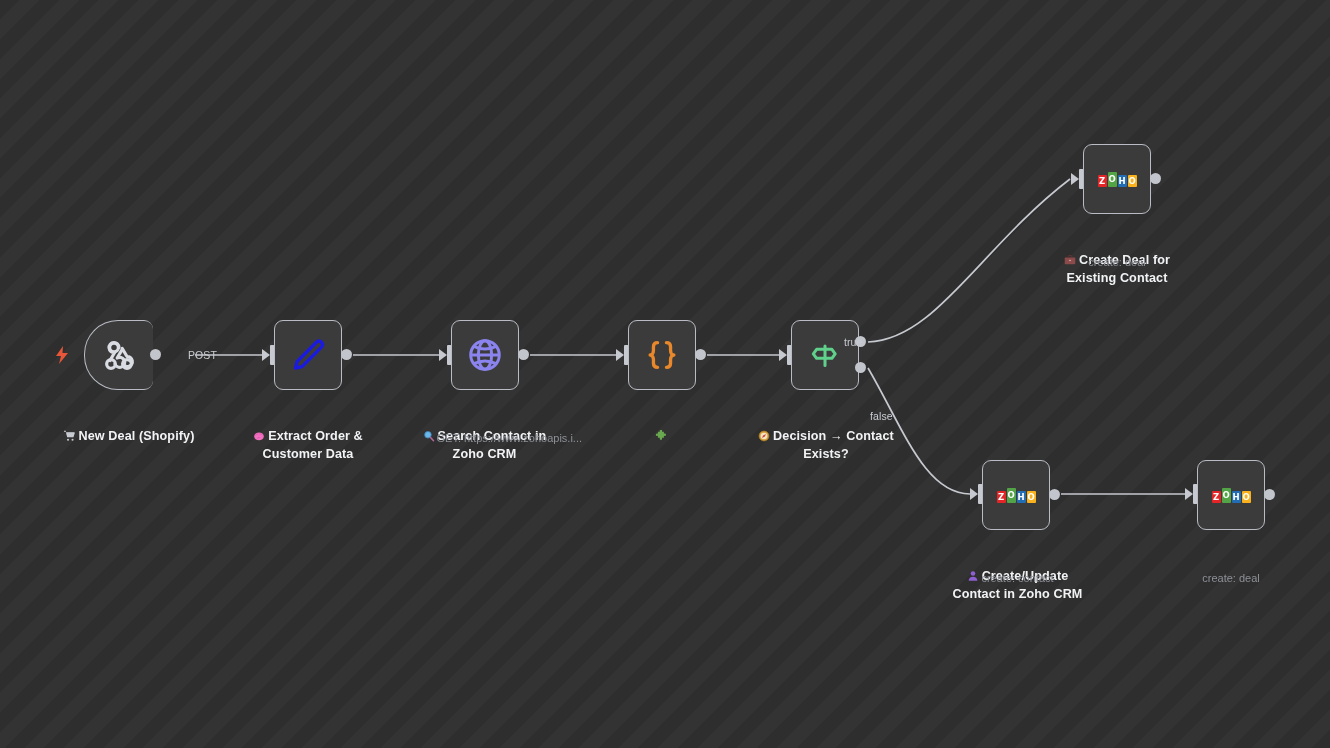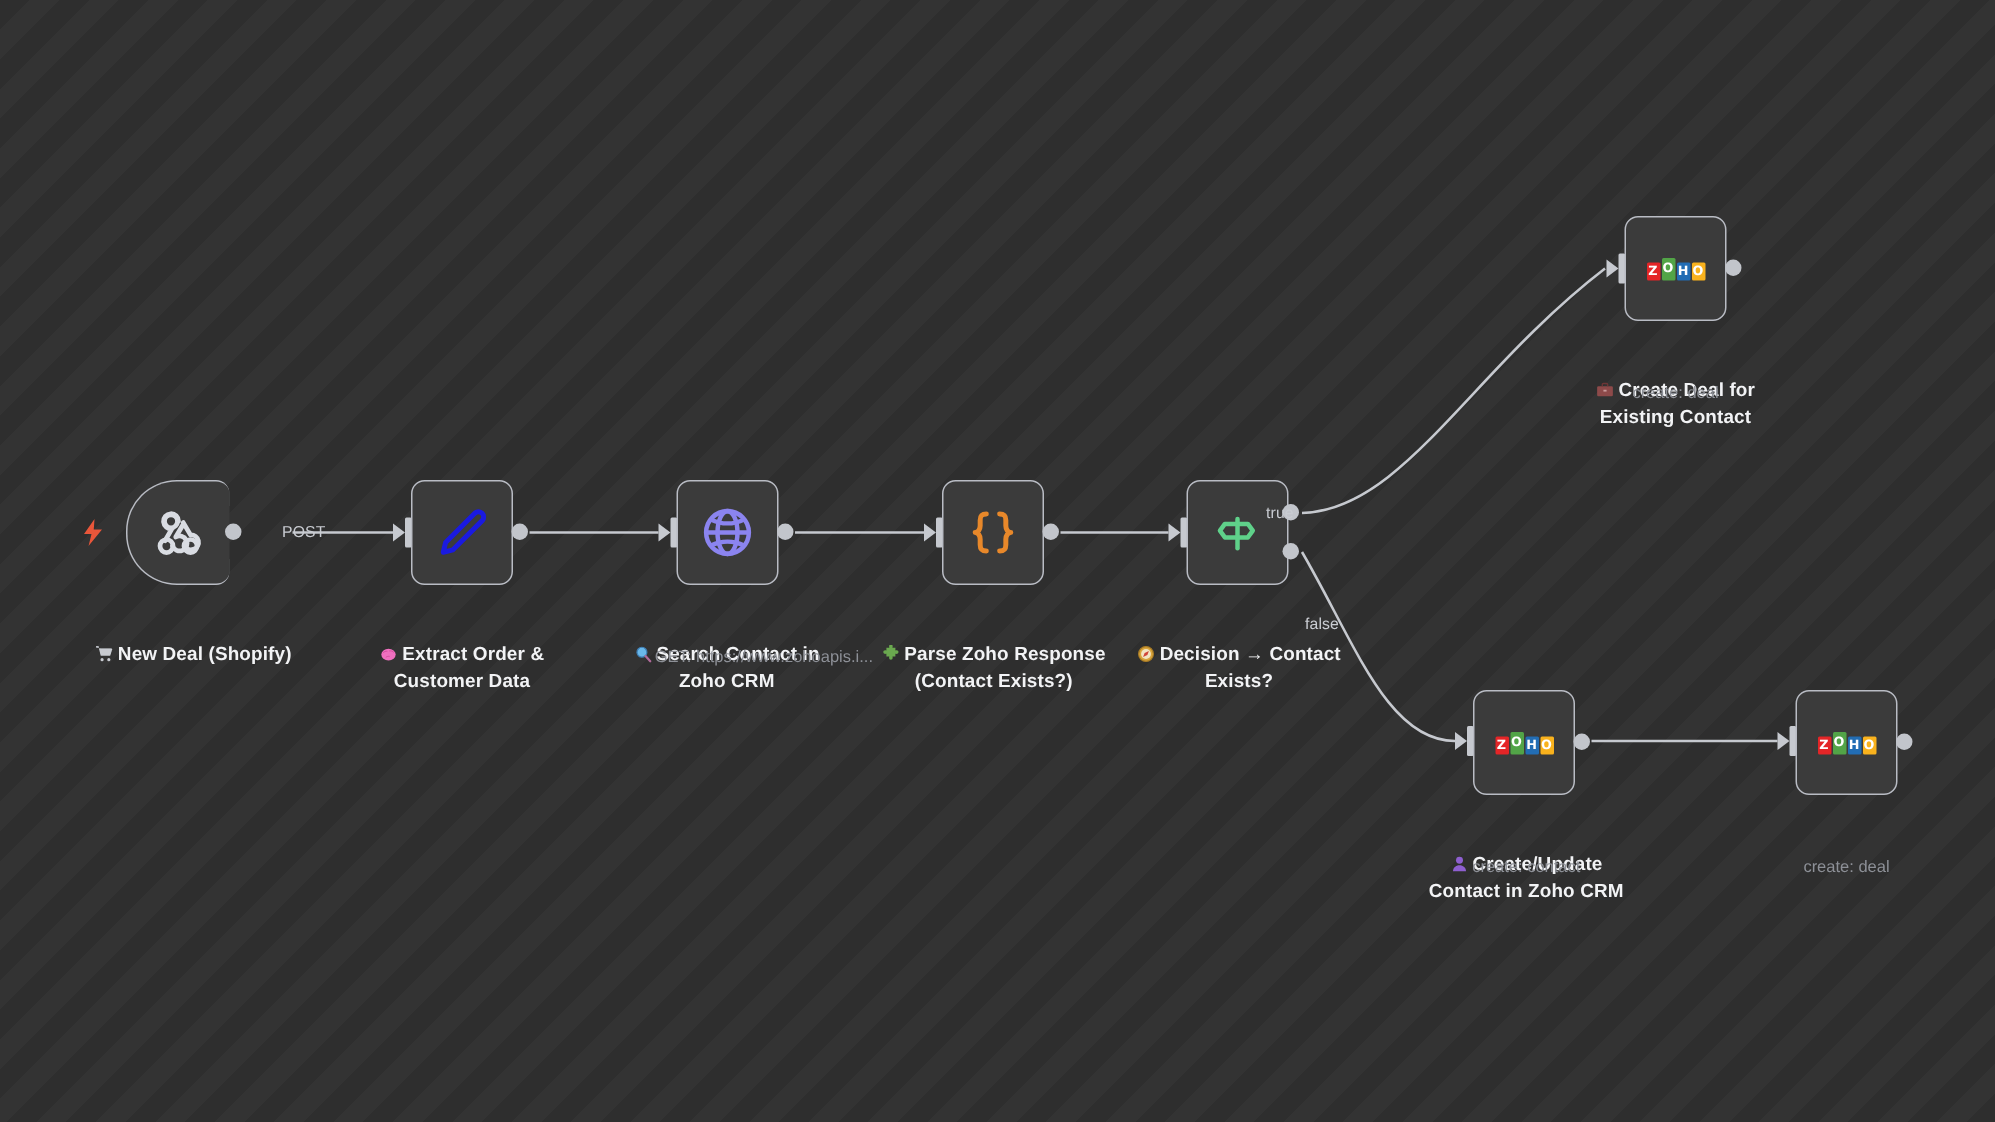--- a/index.html
+++ b/index.html
@@ -245,22 +245,21 @@
       </svg>
     </span>
   </div>
   <div class="inarrow" style="left:616px; top:347px;"></div>
   <div class="port" style="left:695px; top:349px;"></div>
   <div class="nodelabel" style="left:565px; top:398px; width:195px;">
     <span class="licon">
       <svg width="12" height="12" viewBox="0 0 16 16" fill="#6aa84f">
         <path d="M6.3 1.2a1.6 1.6 0 0 1 3.2 0c0 .5-.2.9-.2 1.2h2.6v2.5c.3 0 .7-.2 1.2-.2a1.6 1.6 0 0 1 0 3.2c-.5 0-.9-.2-1.2-.2v2.6H9.3c0 .3.2.7.2 1.2a1.6 1.6 0 0 1-3.2 0c0-.5.2-.9.2-1.2H3.9V7.7c-.3 0-.7.2-1.2.2a1.6 1.6 0 0 1 0-3.2c.5 0 .9.2 1.2.2V2.4h2.6c0-.3-.2-.7-.2-1.2z"></path>
       </svg>
-    </span><span>Parse Zoho Response
-(Contact Exists?)</span>
+    </span>
   </div>
 
   <div class="node" style="left:791px; top:320px;">
     <span class="glyph">
       <svg width="36" height="36" viewBox="0 0 24 24" fill="none" stroke="#5fd18a" stroke-width="2" stroke-linecap="round" stroke-linejoin="round">
         <line x1="12" y1="6" x2="12" y2="19"></line>
         <path d="M12 8.2H6.4L4.2 11.2 6.4 14.2H12"></path>
         <path d="M12 8.2h4.6l2.2 3-2.2 3H12"></path>
       </svg>
     </span>

